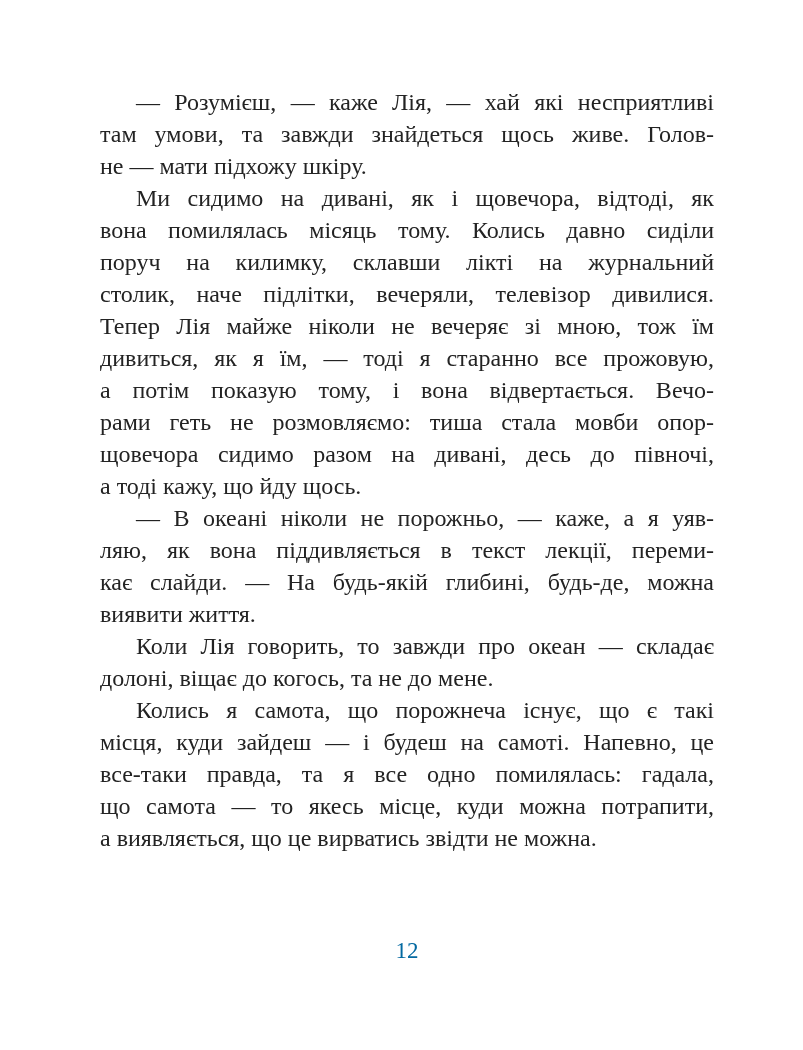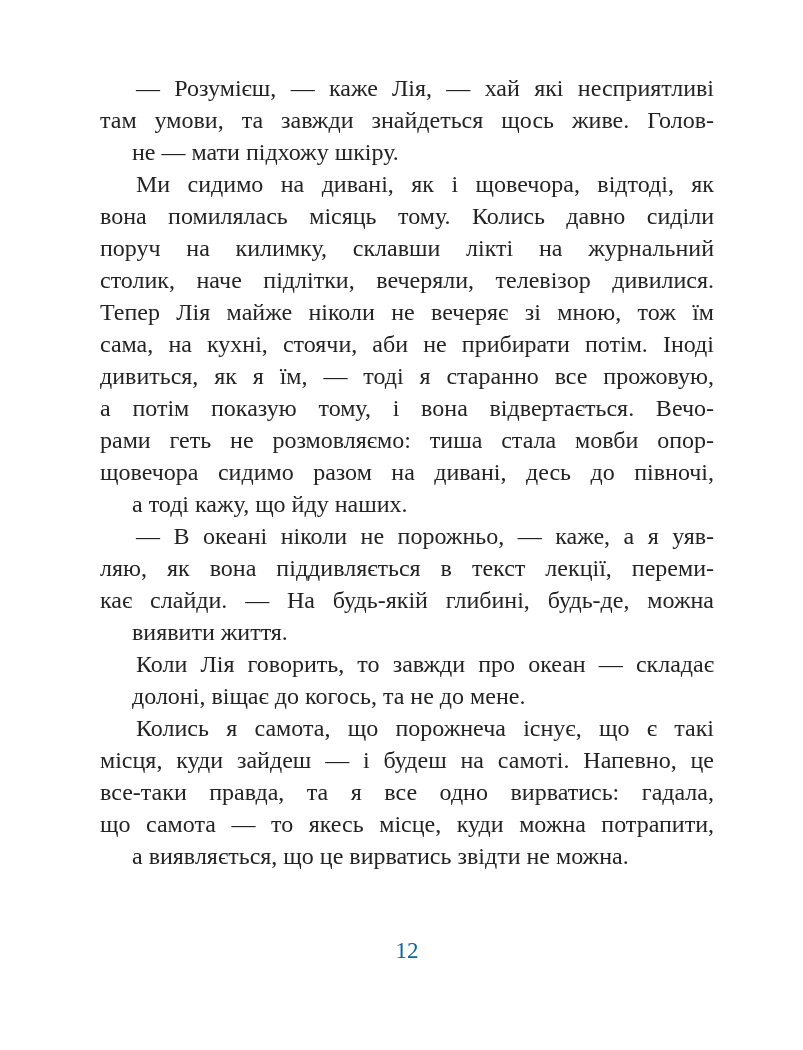--- a/index.html
+++ b/index.html
@@ -12,42 +12,41 @@
     width: 803px;
     height: 1050px;
     background: #ffffff;
     font-family: "Liberation Serif", "DejaVu Serif", serif;
     color: #232323;
     overflow: hidden;
   }
   .text-block {
     position: absolute;
     left: 100px;
-    top: 72px;
+    top: 86px;
     width: 614px;
     font-size: 24px;
     line-height: 32px;
   }
   .paragraph {
     margin: 0;
     padding: 0;
   }
   .line {
     text-align: justify;
     text-align-last: justify;
     text-justify: inter-word;
     white-space: nowrap;
     overflow: visible;
   }
   .line.first {
     padding-left: 36px;
   }
   .line.last {
     text-align-last: left;
-    margin-left: 32px;
   }
   .page-number {
     position: absolute;
     left: 100px;
     top: 938px;
     width: 614px;
     text-align: center;
     font-size: 23px;
     color: #0369a1;
   }
@@ -61,39 +60,38 @@
         <div class="line first">— Розумієш, — каже Лія, — хай які несприятливі</div>
         <div class="line">там умови, та завжди знайдеться щось живе. Голов-</div>
         <div class="line last">не — мати підхожу шкіру.</div>
       </div>
       <div class="paragraph">
         <div class="line first">Ми сидимо на дивані, як і щовечора, відтоді, як</div>
         <div class="line">вона помилялась місяць тому. Колись давно сиділи</div>
         <div class="line">поруч на килимку, склавши лікті на журнальний</div>
         <div class="line">столик, наче підлітки, вечеряли, телевізор дивилися.</div>
         <div class="line">Тепер Лія майже ніколи не вечеряє зі мною, тож їм</div>
-        <div class="line">сама, на кухні, стоячи, аби не прибирати потім. Іноді</div>
         <div class="line">дивиться, як я їм, — тоді я старанно все прожовую,</div>
         <div class="line">а потім показую тому, і вона відвертається. Вечо-</div>
         <div class="line">рами геть не розмовляємо: тиша стала мовби опор-</div>
         <div class="line">щовечора сидимо разом на дивані, десь до півночі,</div>
-        <div class="line last">а тоді кажу, що йду наших.</div>
+        <div class="line last">а тоді кажу, що йду щось.</div>
       </div>
       <div class="paragraph">
         <div class="line first">— В океані ніколи не порожньо, — каже, а я уяв-</div>
         <div class="line">ляю, як вона піддивляється в текст лекції, переми-</div>
         <div class="line">кає слайди. — На будь-якій глибині, будь-де, можна</div>
         <div class="line last">виявити життя.</div>
       </div>
       <div class="paragraph">
         <div class="line first">Коли Лія говорить, то завжди про океан — складає</div>
         <div class="line last">долоні, віщає до когось, та не до мене.</div>
       </div>
       <div class="paragraph">
         <div class="line first">Колись я самота, що порожнеча існує, що є такі</div>
         <div class="line">місця, куди зайдеш — і будеш на самоті. Напевно, це</div>
-        <div class="line">все-таки правда, та я все одно вирватись: гадала,</div>
+        <div class="line">все-таки правда, та я все одно помилялась: гадала,</div>
         <div class="line">що самота — то якесь місце, куди можна потрапити,</div>
         <div class="line last">а виявляється, що це вирватись звідти не можна.</div>
       </div>
     </div>
   <div class="page-number">12</div>
 </div>
 
 </body></html>

